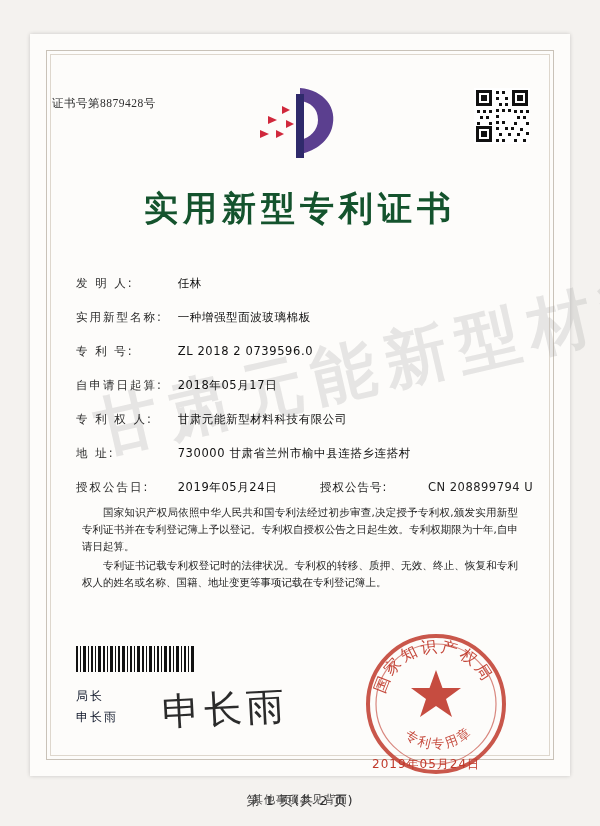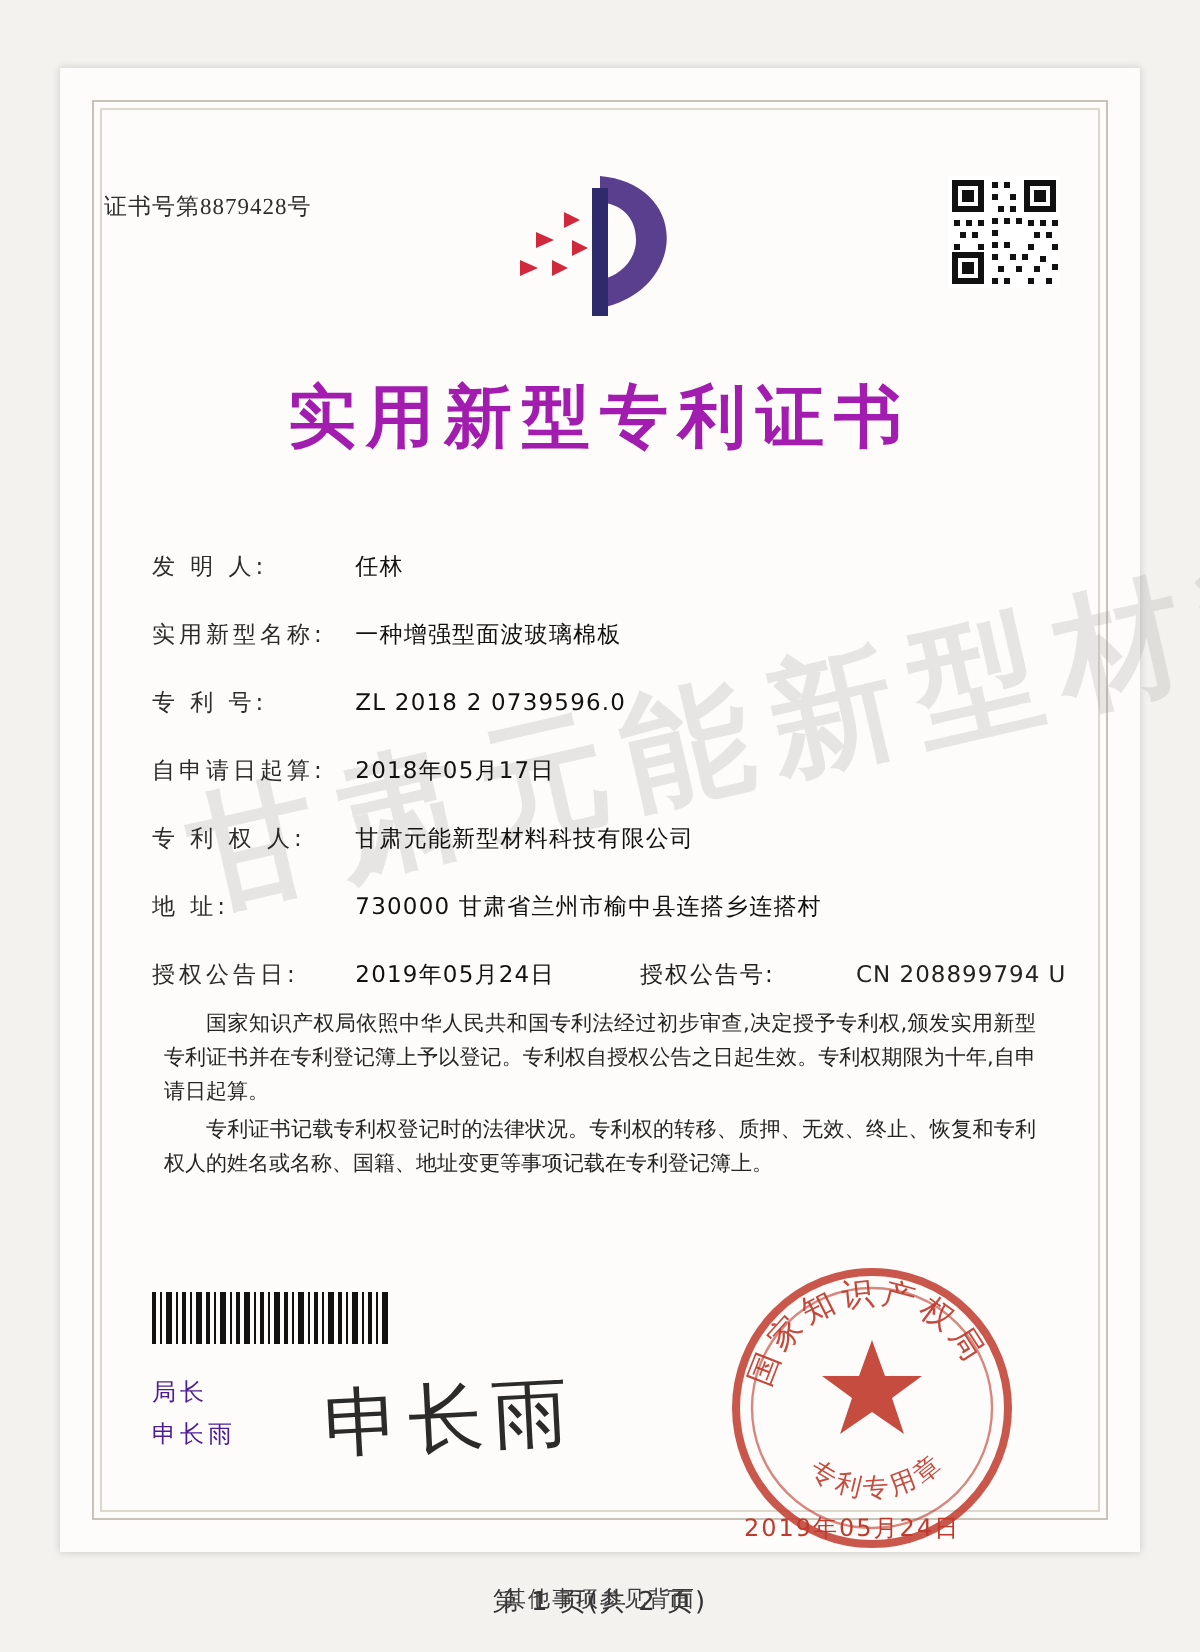--- a/index.html
+++ b/index.html
@@ -83,21 +83,21 @@
 
   
   .title {
     position: absolute;
     left: 0;
     right: 0;
     top: 152px;
     text-align: center;
     font-size: 34px;
     letter-spacing: 5px;
-    color: #a21caf;
+    color: #14532d;
     font-family: Liberation Serif, serif;
     font-weight: bold;
   }
 
   
   .fields {
     position: absolute;
     left: 46px;
     top: 232px;
     width: 448px;
@@ -158,21 +158,21 @@
     width: 120px;
     height: 26px;
   }
 
   
   .sig-block {
     position: absolute;
     left: 46px;
     top: 652px;
     font-size: 12px;
-    color: #4c1d95;
+    color: #0f172a;
     letter-spacing: 2px;
     line-height: 21px;
     font-family: Liberation Serif, serif;
   }
   .sig-hand {
     position: absolute;
     left: 132px;
     top: 650px;
     font-size: 38px;
     color: #1a1a1a;

